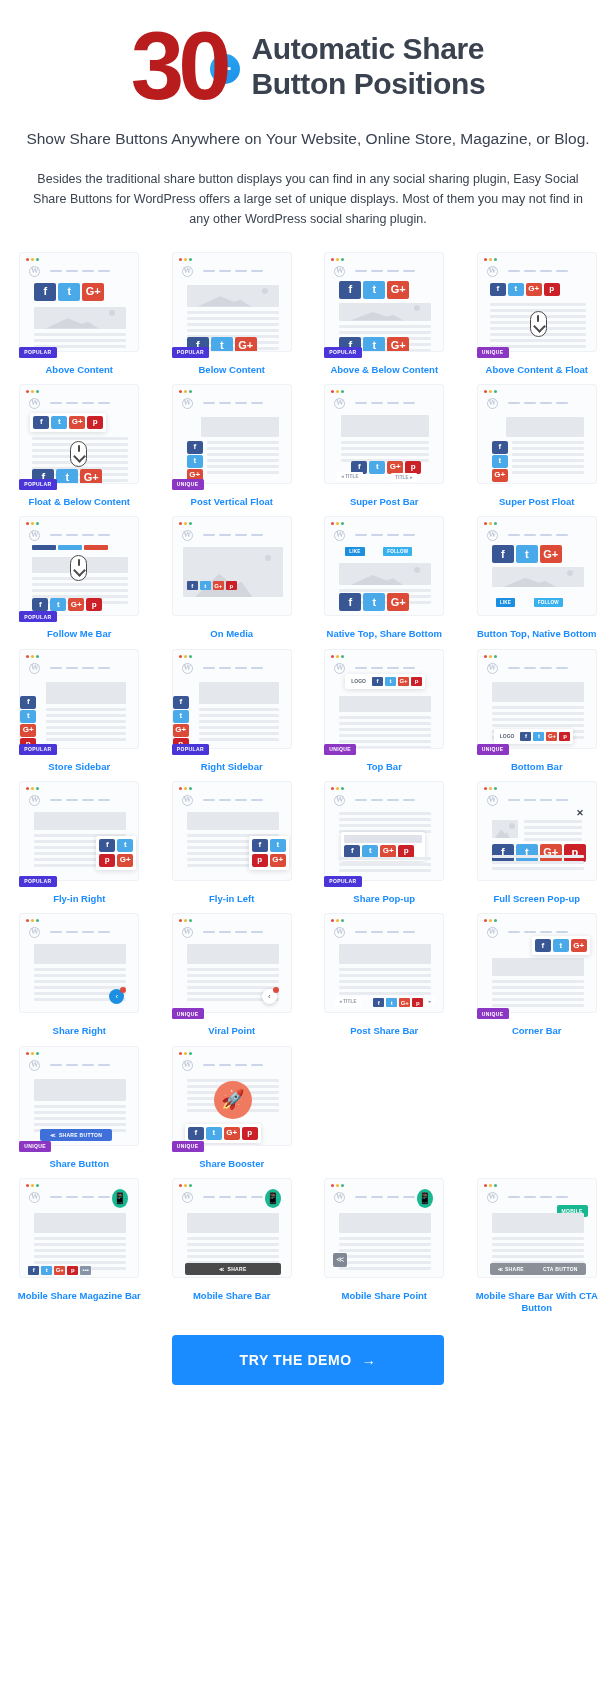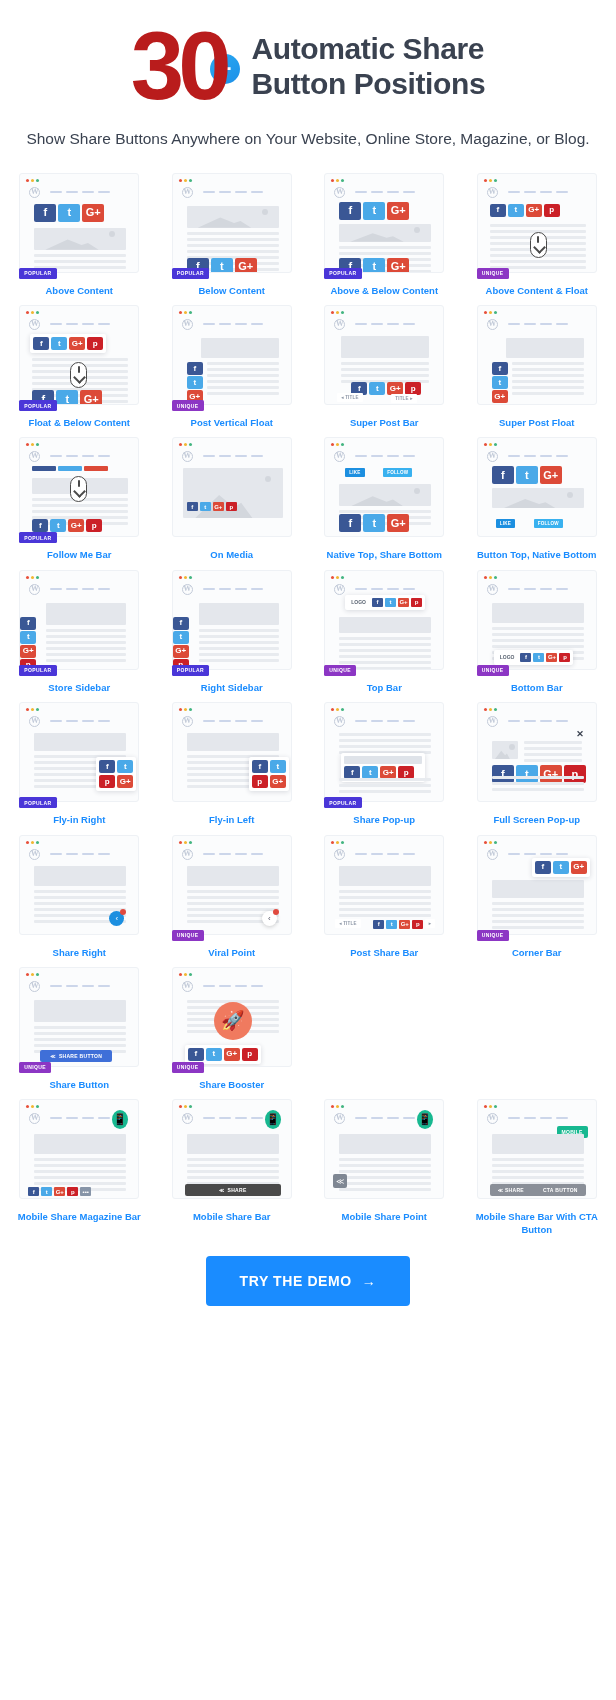--- a/index.html
+++ b/index.html
@@ -209,41 +209,42 @@
     margin-top: 12px; text-align: center;
     font-size: 9.5px; color: #1a8cff; font-weight: 700;
     line-height: 1.3; max-width: 130px;
   }
 
   
   .cta-wrap { display: flex; justify-content: center; margin-top: 20px; }
   .cta {
     background: #1a8cff; color: #fff;
     font-size: 14px; font-weight: 700; letter-spacing: .6px;
-    padding: 17px 0; width: 204px; border-radius: 4px;
+    padding: 17px 0; width: 272px; border-radius: 4px;
     border: none; cursor: pointer; text-align: center;
     display: flex; align-items: center; justify-content: center; gap: 10px;
     font-family: "Liberation Sans", sans-serif;
   }
 </style>
 </head>
 <body>
 
 <div class="page">
 
   <div class="hero">
     <div class="hero-title-row">
       <span class="big-number">30</span>
       <span class="plus-badge">+</span>
       <span class="hero-head-text">
         <span>Automatic Share</span><br>
         <span>Button Positions</span>
       </span>
     </div>
     <div class="hero-sub">Show Share Buttons Anywhere on Your Website, Online Store, Magazine, or Blog.</div>
+    <div class="hero-body">Besides the traditional share button displays you can find in any social sharing plugin, Easy Social Share Buttons for WordPress offers a large set of unique displays. Most of them you may not find in any other WordPress social sharing plugin.</div>
   </div>
 
   <div class="grid">
       <div class="cell">
         <div class="card-wrap">
        <div class="card">
             <span class="dots">
               <i></i>
               <i></i>
               <i></i>

